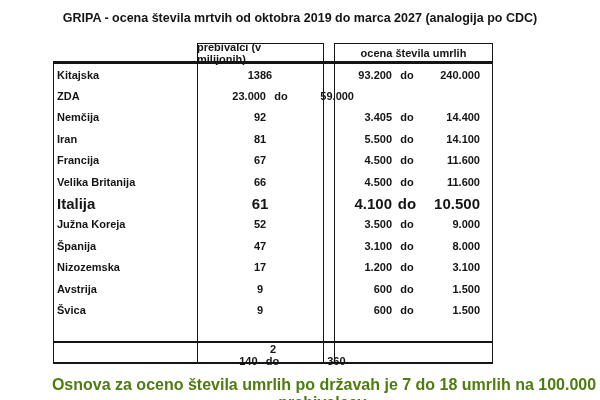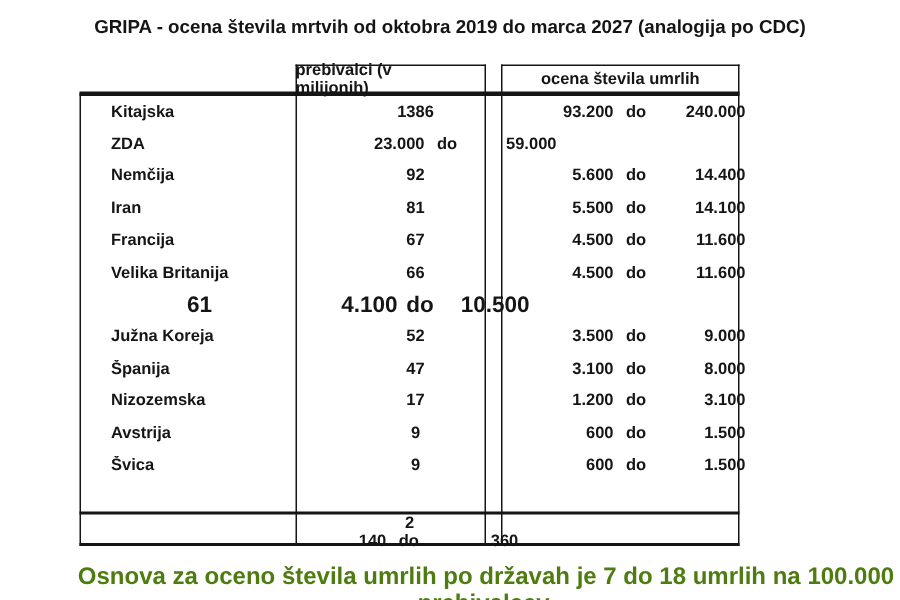--- a/index.html
+++ b/index.html
@@ -14,21 +14,21 @@
   }
   .tbl { position:absolute; left:53px; top:43px; width:440px; height:321px; }
   .hdr {
     position:absolute; top:0; height:19px; font-size:11px;
     display:flex; align-items:center; justify-content:center;
   }
   .hdr-pop   { left:144px; width:113px; }
   .hdr-death { left:281px; width:159px; }
   .vline { position:absolute; width:1px; background:#151515; }
   .hline { position:absolute; background:#151515; }
-  .rows { position:absolute; left:17px; top:21px; width:440px; }
+  .rows { position:absolute; left:0; top:21px; width:440px; }
   .row { display:flex; align-items:center; height:21.4px; font-size:11px; }
   .c-country { width:144px; box-sizing:border-box; padding-left:4px;
                white-space:nowrap; overflow:hidden; }
   .c-pop { width:126px; text-align:center; }
   .c-range { width:158px; margin-left:11px; display:flex;
              align-items:center; justify-content:center; }
   .r-min { width:46px; text-align:right; }
   .r-do  { width:30px; text-align:center; }
   .r-max { width:58px; text-align:right; }
   .row.em { font-size:15px; }
@@ -78,21 +78,21 @@
     <div class="c-range">
       <span class="r-min">23.000</span>
       <span class="r-do">do</span>
       <span class="r-max">59.000</span>
     </div>
   </div>
         <div class="row">
     <div class="c-country">Nemčija</div>
     <div class="c-pop">92</div>
     <div class="c-range">
-      <span class="r-min">5.600</span>
+      <span class="r-min">3.405</span>
       <span class="r-do">do</span>
       <span class="r-max">14.400</span>
     </div>
   </div>
         <div class="row">
     <div class="c-country">Iran</div>
     <div class="c-pop">81</div>
     <div class="c-range">
       <span class="r-min">5.500</span>
       <span class="r-do">do</span>
@@ -111,20 +111,21 @@
         <div class="row">
     <div class="c-country">Velika Britanija</div>
     <div class="c-pop">66</div>
     <div class="c-range">
       <span class="r-min">4.500</span>
       <span class="r-do">do</span>
       <span class="r-max">11.600</span>
     </div>
   </div>
         <div class="row em">
+    <div class="c-country">Italija</div>
     <div class="c-pop">61</div>
     <div class="c-range">
       <span class="r-min">4.100</span>
       <span class="r-do">do</span>
       <span class="r-max">10.500</span>
     </div>
   </div>
         <div class="row">
     <div class="c-country">Južna Koreja</div>
     <div class="c-pop">52</div>

